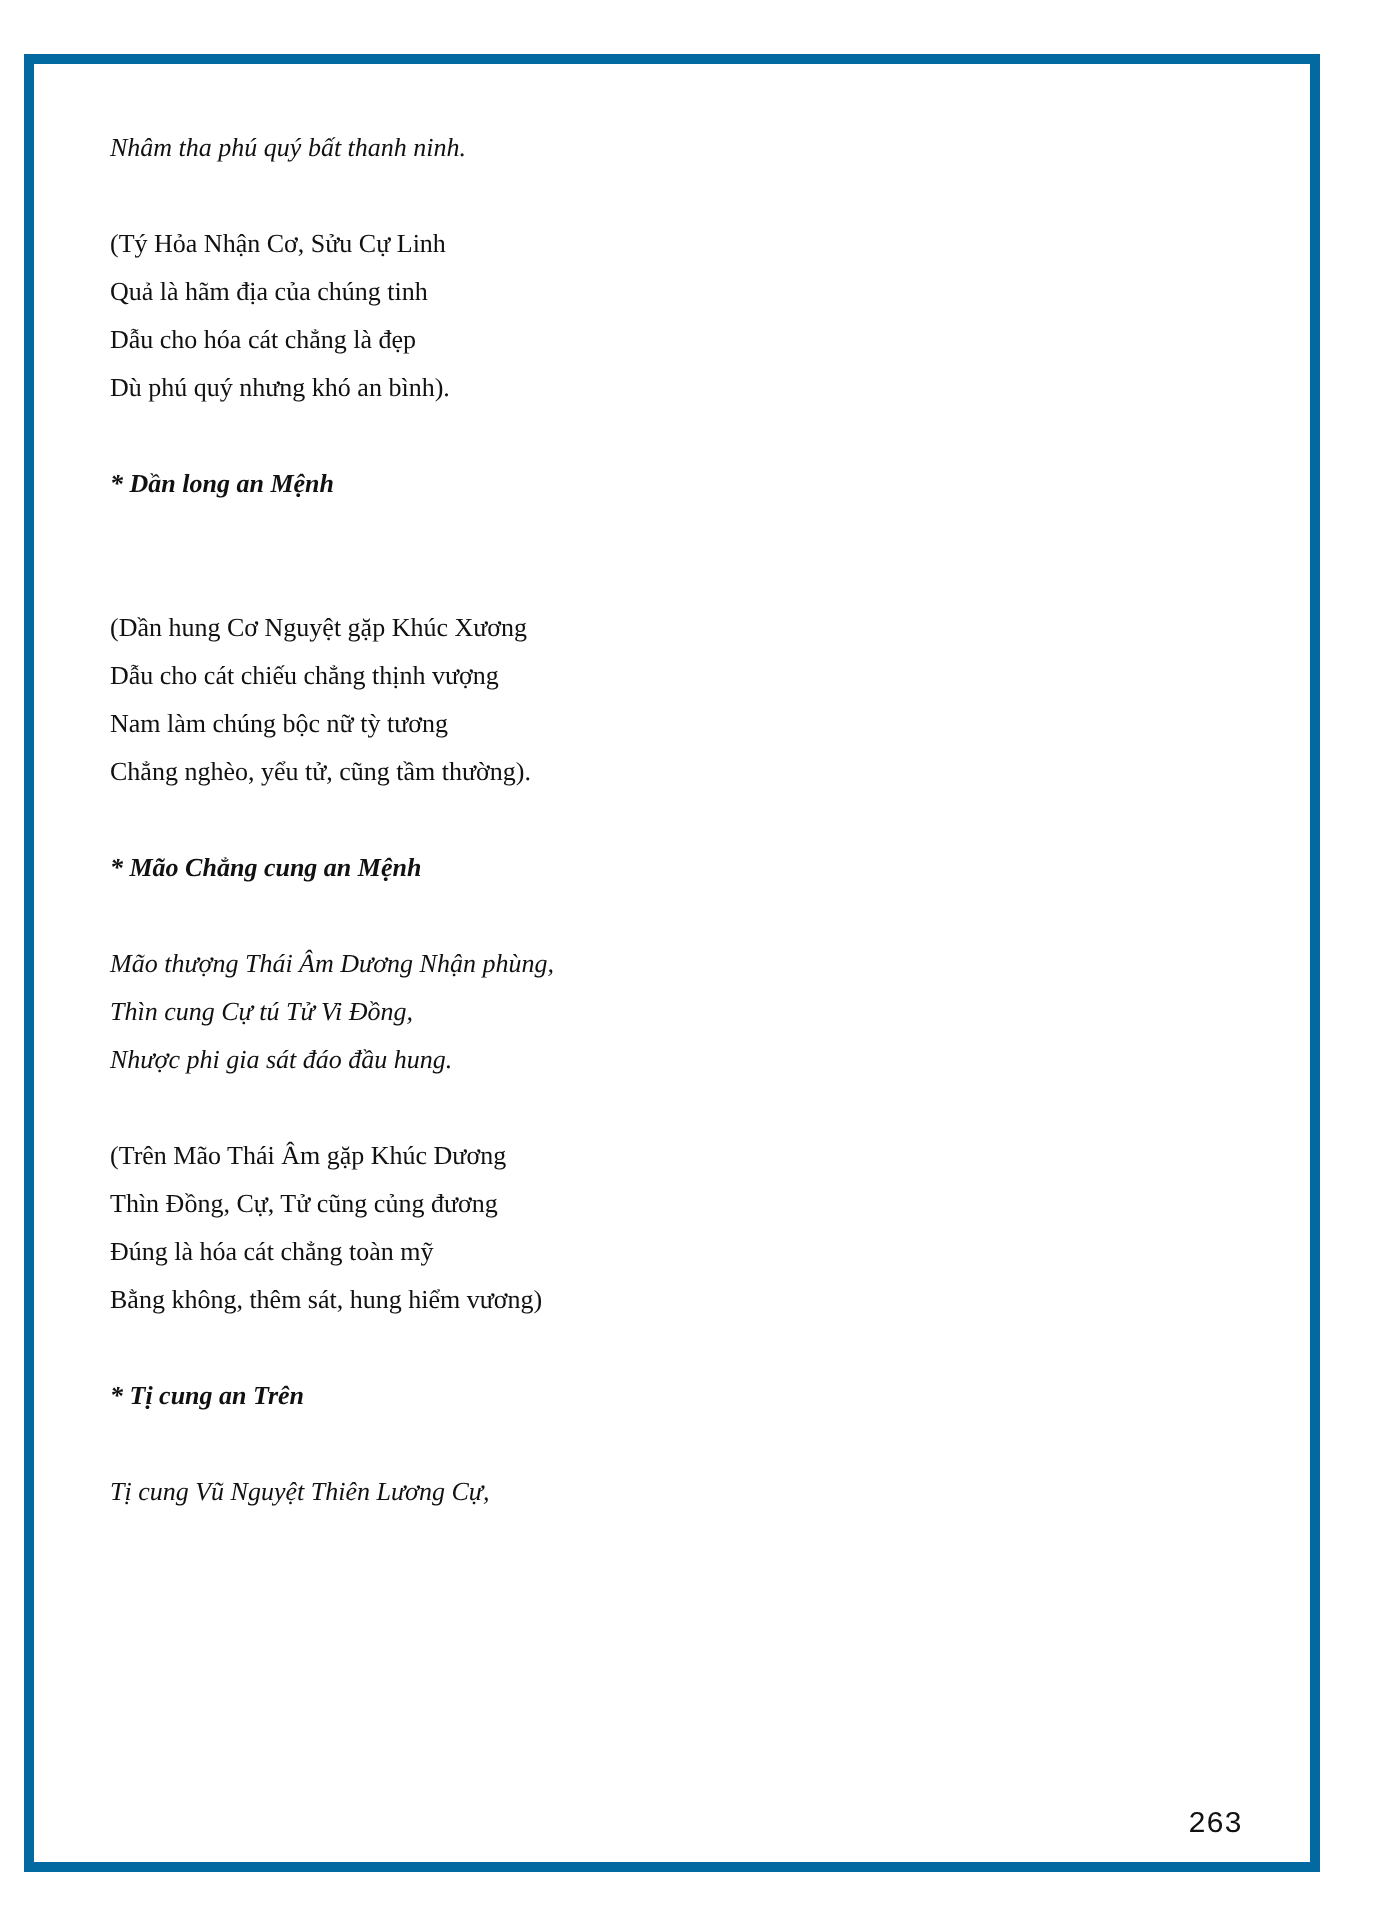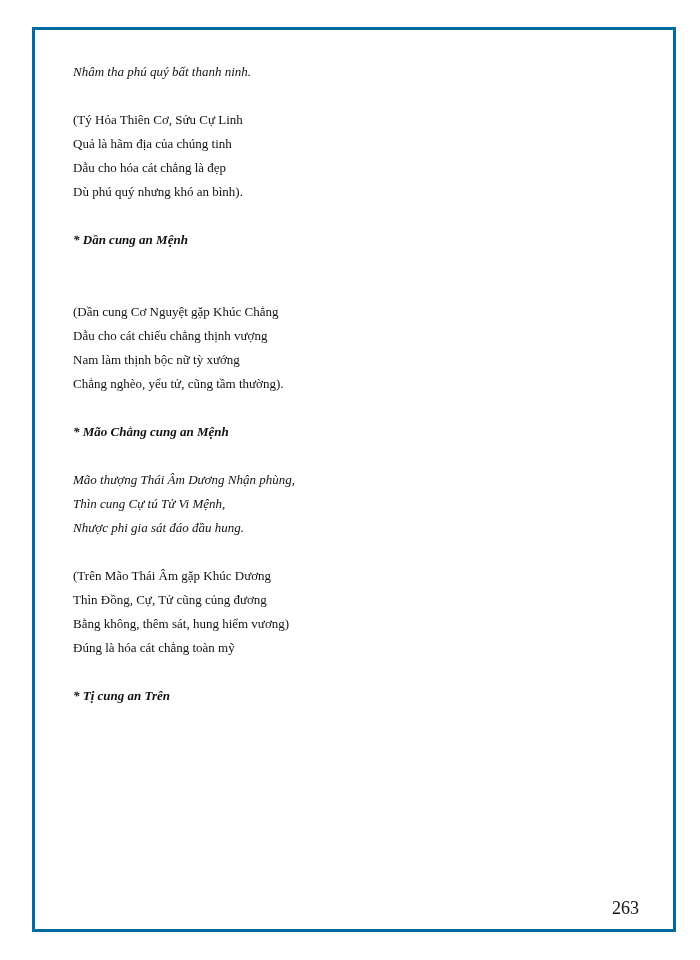--- a/index.html
+++ b/index.html
@@ -1,93 +1,96 @@
 <!DOCTYPE html>
 <html><head>
   <meta charset="utf-8">
   <style>
     html, body { margin: 0; padding: 0; background: #ffffff; }
     body { width: 700px; height: 960px; position: relative; overflow: hidden; }
     .page-frame {
       position: absolute;
-      left: 32px; top: 27px;
+      left: 12px; top: 27px;
       width: 638px; height: 899px;
-      border: 3px solid #0369a1;
+      border: 5px solid #0369a1;
       background: #ffffff;
     }
     .content {
       position: absolute;
       left: 38px; top: 30px;
       width: 560px;
       font-family: "Liberation Serif", serif;
       font-size: 13px;
       color: #111111;
       line-height: 24px;
     }
     .line { display: block; height: 24px; white-space: nowrap; }
     .blank { display: block; height: 24px; }
     .italic { font-style: italic; }
     .heading { font-weight: bold; font-style: italic; }
     .page-number {
       position: absolute;
       right: 34px; bottom: 10px;
-      font-family: Liberation Serif, serif;
-      font-size: 18px;
+      font-family: Liberation Mono, monospace;
+      font-size: 15px;
       color: #111111;
     }
   </style>
 </head>
 <body>
 
 <div class="page-frame">
   <div class="content">
 
     <div>
       <span class="line italic">Nhâm tha phú quý bất thanh ninh.</span>
     </div>
     <span class="blank"></span>
 
     <div>
-      <span class="line">(Tý Hỏa Thiên Cơ, Sửu Cự Linh</span>
+      <span class="line">(Tý Hỏa Nhận Cơ, Sửu Cự Linh</span>
       <span class="line">Quả là hãm địa của chúng tinh</span>
       <span class="line">Dẫu cho hóa cát chẳng là đẹp</span>
       <span class="line">Dù phú quý nhưng khó an bình).</span>
     </div>
     <span class="blank"></span>
 
-    <span class="line heading">* Dần cung an Mệnh</span>
+    <span class="line heading">* Dần long an Mệnh</span>
     <span class="blank"></span>
 
     <span class="blank"></span>
 
     <div>
-      <span class="line">(Dần cung Cơ Nguyệt gặp Khúc Chẳng</span>
+      <span class="line">(Dần hung Cơ Nguyệt gặp Khúc Xương</span>
       <span class="line">Dẫu cho cát chiếu chẳng thịnh vượng</span>
-      <span class="line">Nam làm thịnh bộc nữ tỳ xướng</span>
+      <span class="line">Nam làm chúng bộc nữ tỳ tương</span>
       <span class="line">Chẳng nghèo, yểu tử, cũng tầm thường).</span>
     </div>
     <span class="blank"></span>
 
     <span class="line heading">* Mão Chẳng cung an Mệnh</span>
     <span class="blank"></span>
 
     <div>
       <span class="line italic">Mão thượng Thái Âm Dương Nhận phùng,</span>
-      <span class="line italic">Thìn cung Cự tú Tử Vi Mệnh,</span>
+      <span class="line italic">Thìn cung Cự tú Tử Vi Đồng,</span>
       <span class="line italic">Nhược phi gia sát đáo đầu hung.</span>
     </div>
     <span class="blank"></span>
 
     <div>
       <span class="line">(Trên Mão Thái Âm gặp Khúc Dương</span>
       <span class="line">Thìn Đồng, Cự, Tử cũng củng đương</span>
+      <span class="line">Đúng là hóa cát chẳng toàn mỹ</span>
       <span class="line">Bằng không, thêm sát, hung hiểm vương)</span>
-      <span class="line">Đúng là hóa cát chẳng toàn mỹ</span>
     </div>
     <span class="blank"></span>
 
     <span class="line heading">* Tị cung an Trên</span>
     <span class="blank"></span>
 
+    <div>
+      <span class="line italic">Tị cung Vũ Nguyệt Thiên Lương Cự,</span>
+    </div>
 
   </div>
   <div class="page-number">263</div>
 </div>
 
 </body></html>

